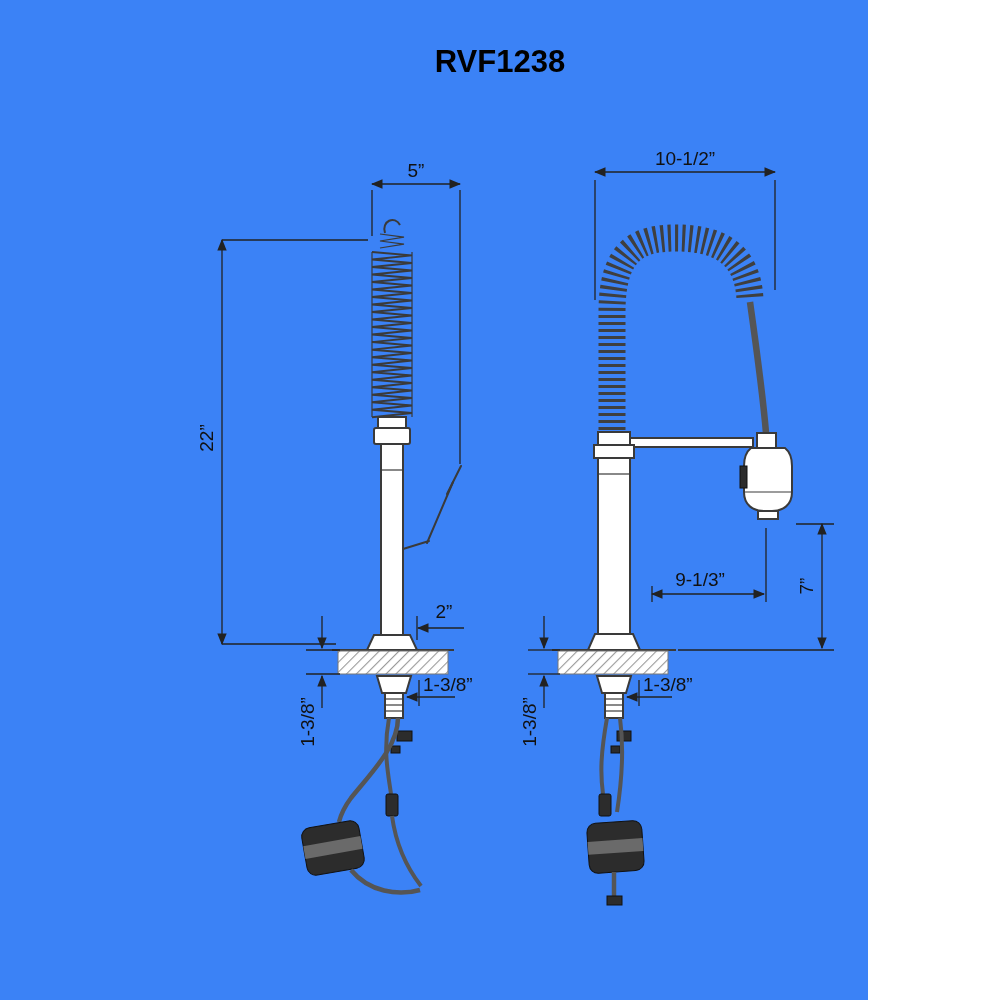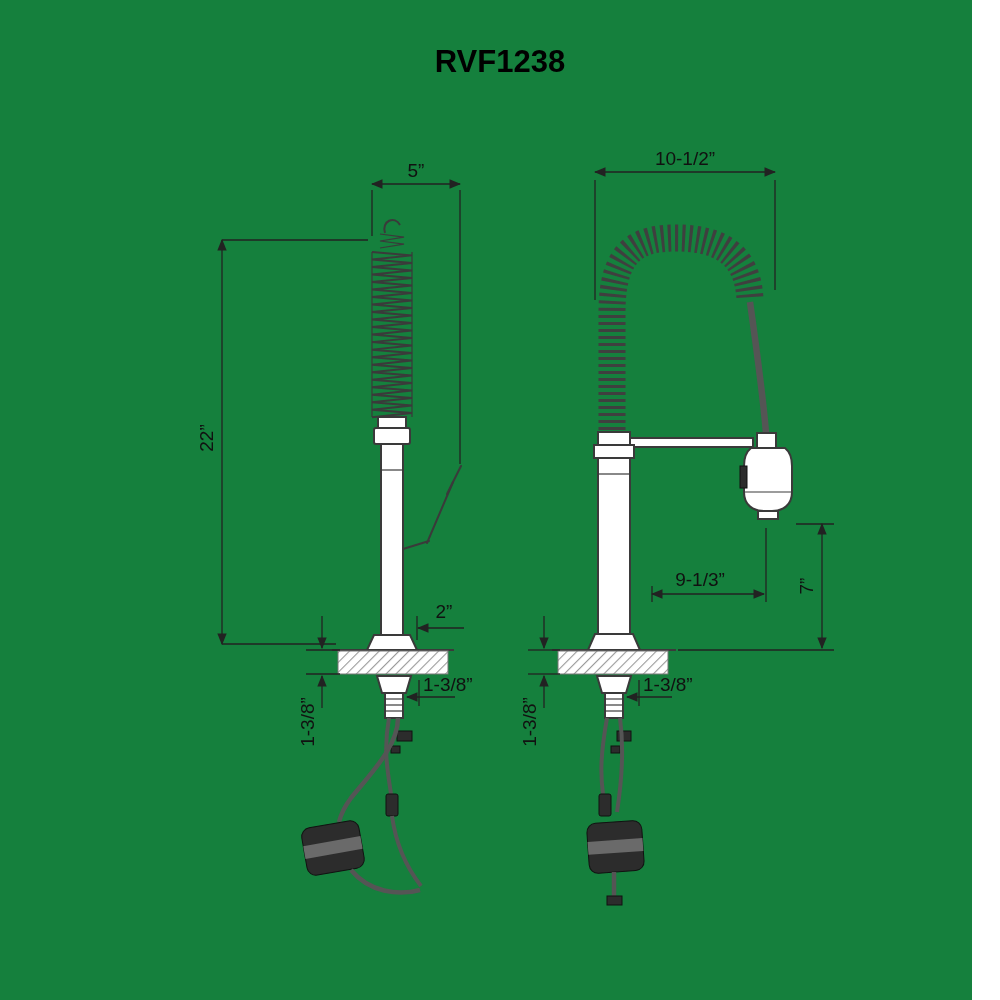--- a/index.html
+++ b/index.html
@@ -1,16 +1,16 @@
 <!DOCTYPE html>
 <html style="--line: #3a3a3a; --dimension: #222222; --weight: #2c2c2c; --hatch: #999999;"><head>
 <meta charset="utf-8">
 <style>
   html,body{margin:0;padding:0;background:#fff}
-  .page{position:relative;width:972px;height:1000px;background:#15803d;overflow:hidden;
+  .page{position:relative;width:868px;height:1000px;background:#3b82f6;overflow:hidden;
         font-family:"Liberation Sans",sans-serif}
   svg{display:block}
   .title-text{font-family:"Liberation Sans",sans-serif;font-size:31px;font-weight:bold;fill:#000}
   .ln{stroke:var(--line,#3a3a3a);stroke-width:2;fill:none}
   .thin{stroke-width:1.2}
   .fillw{fill:#ffffff}
   .dim{stroke:var(--dimension,#222222);stroke-width:1.3;fill:none}
   .dimtext{font-family:"Liberation Sans",sans-serif;font-size:19px;fill:#111}
   .hose{stroke:#555;fill:none}
   .dark{fill:var(--weight,#2c2c2c);stroke:#111;stroke-width:1}

